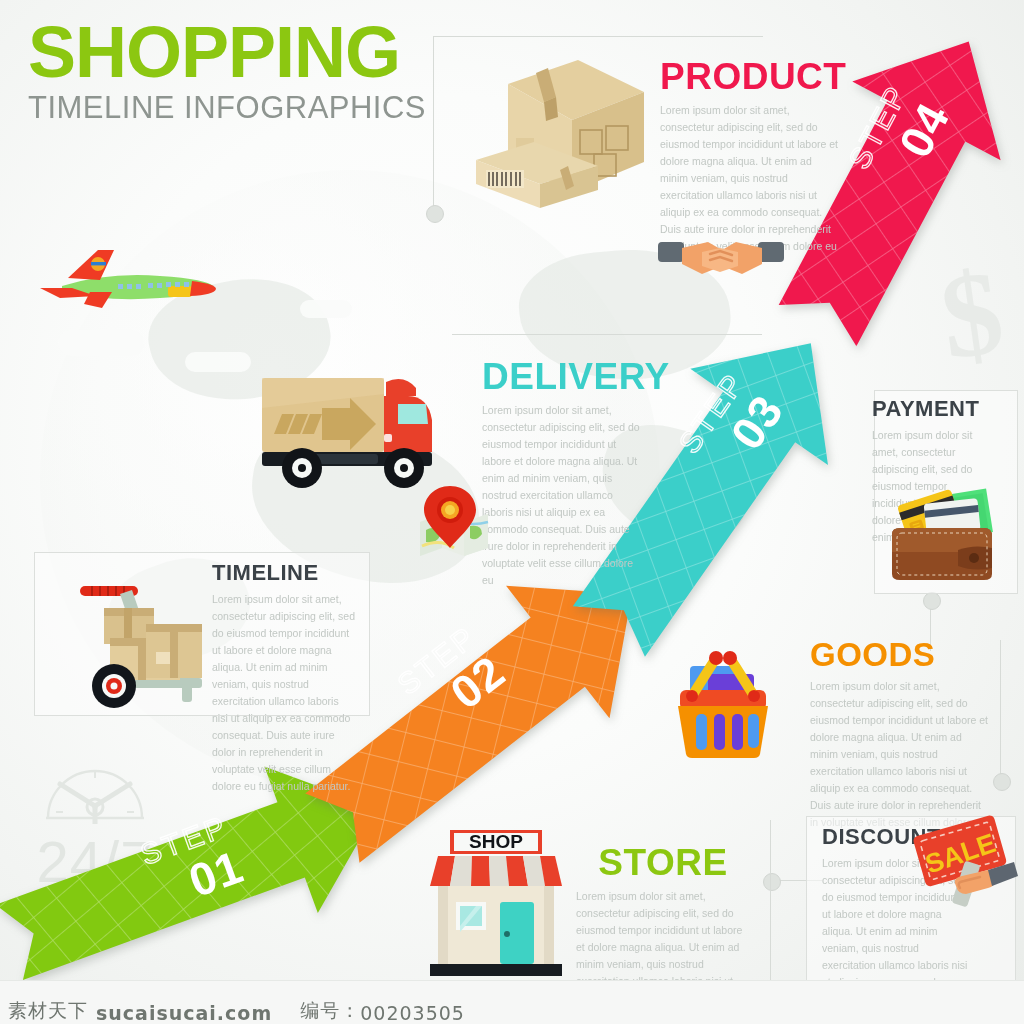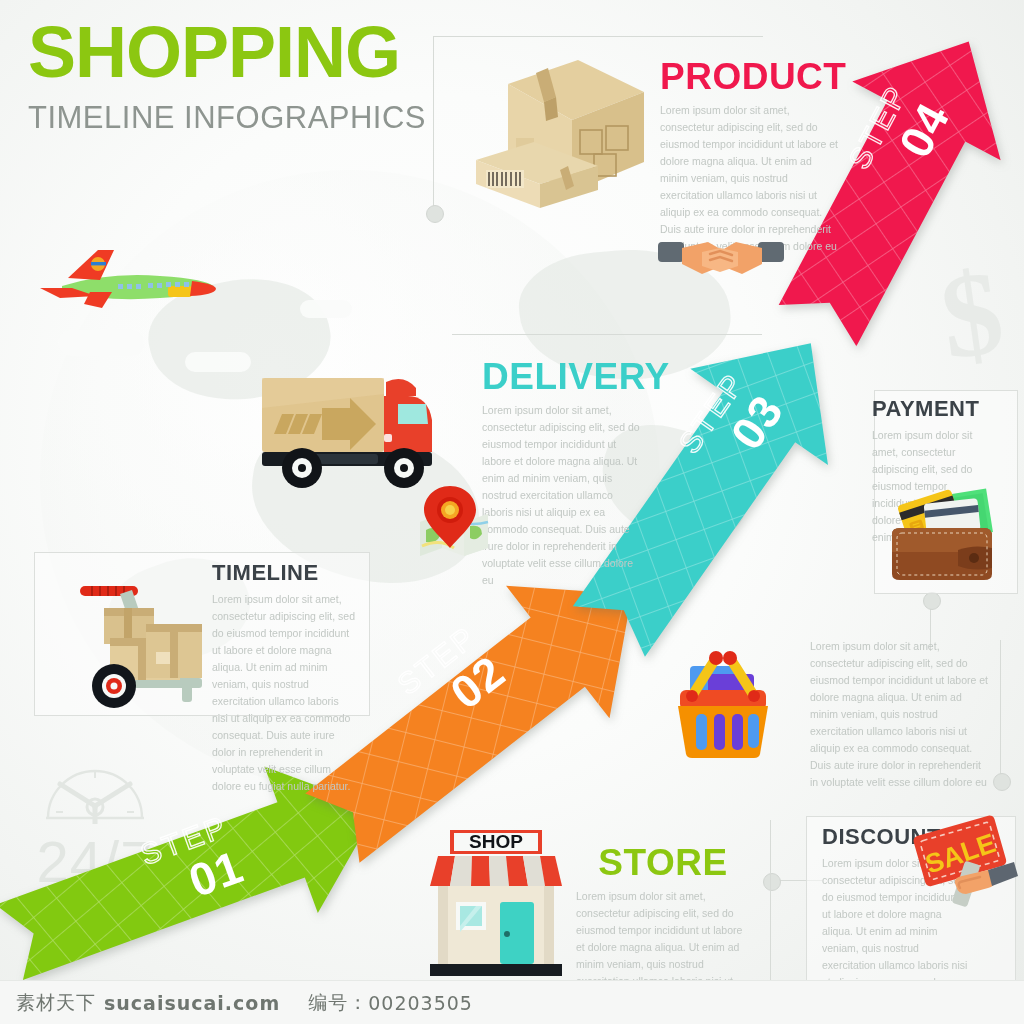--- a/index.html
+++ b/index.html
@@ -120,22 +120,22 @@
   
   .icon { position: absolute; }
   .icon svg { display: block; overflow: visible; }
 
   
   #footer {
     position: absolute; left: 0; bottom: 0;
     width: 1024px; height: 44px;
     background: #f6f7f6;
     border-top: 1px solid #e6e9e6;
-    display: flex; align-items: center;
-    padding-left: 16px;
+    display: flex; align-items: flex-end;
+    padding-left: 8px;
     box-sizing: border-box;
     font-size: 19px;
     color: #6f7670;
     letter-spacing: 1px;
     font-family: "DejaVu Sans", sans-serif;
   }
   #footer .site { margin-left: 8px; font-weight: bold; color: #6f7670; }
   #footer .code { margin-left: 28px; }
 </style>
 </head>
@@ -167,21 +167,21 @@
       <circle cx="55" cy="45" r="2.6" fill="#e2e6e2"></circle>
       <line x1="55" y1="10" x2="55" y2="16" stroke="#e2e6e2" stroke-width="2"></line>
       <line x1="16" y1="50" x2="23" y2="50" stroke="#e2e6e2" stroke-width="2"></line>
       <line x1="87" y1="50" x2="94" y2="50" stroke="#e2e6e2" stroke-width="2"></line>
     </svg>
     <div class="num">24/7</div>
   </div>
 
   <div class="block" style="left:28px; top:18px; width:400px;">
     <div style="font-size:72px; font-weight:bold; letter-spacing:-1px; line-height:.95; color:#8cc711;">SHOPPING</div>
-    <div style="font-size:31px; letter-spacing:.5px; color:#8e9590; margin-top:14px; font-weight:300;">TIMELINE INFOGRAPHICS</div>
+    <div style="font-size:31px; letter-spacing:.5px; color:#8e9590; margin-top:4px; font-weight:300;">TIMELINE INFOGRAPHICS</div>
   </div>
 
   <div class="connector" style="left:433px; top:36px;  width:330px; height:1px;"></div>
   <div class="connector" style="left:433px; top:36px;  width:1px;  height:176px;"></div>
   <div class="node" style="left:426px; top:205px;"></div>
 
   <div class="connector" style="left:452px; top:334px; width:310px; height:1px;"></div>
 
   <div class="connector" style="left:930px; top:597px; width:1px; height:54px;"></div>
   <div class="node" style="left:923px; top:592px;"></div>
@@ -464,20 +464,21 @@
       <path d="M16 68 L106 68 L98 116 Q97 120 92 120 L30 120 Q25 120 24 116 Z" fill="#f59000"></path>
       <g>
         <rect x="34" y="76" width="11" height="36" rx="5" fill="#4e9af0"></rect>
         <rect x="52" y="76" width="11" height="36" rx="5" fill="#6a3fd8"></rect>
         <rect x="70" y="76" width="11" height="36" rx="5" fill="#6a3fd8"></rect>
         <rect x="86" y="76" width="11" height="34" rx="5" fill="#4e9af0"></rect>
       </g>
     </svg>
   </div>
   <div class="block" style="left:810px; top:638px; width:180px;">
+    <div class="heading h-mid" style="color:#f59000; font-size:33px;">GOODS</div>
     <p class="body">Lorem ipsum dolor sit amet, consectetur adipiscing elit, sed do eiusmod tempor incididunt ut labore et dolore magna aliqua. Ut enim ad minim veniam, quis nostrud exercitation ullamco laboris nisi ut aliquip ex ea commodo consequat. Duis aute irure dolor in reprehenderit in voluptate velit esse cillum dolore eu</p>
   </div>
 
   <div class="icon" style="left:424px; top:824px;">
     <svg width="144" height="152" viewBox="0 0 144 152">
       <rect x="26" y="6" width="92" height="24" fill="#e8402a"></rect>
       <rect x="30" y="9" width="84" height="18" fill="#f7f9f7"></rect>
       <text x="72" y="24" text-anchor="middle" font-family="Liberation Sans, sans-serif" font-size="19" font-weight="bold" fill="#111418">SHOP</text>
       <g>
         <path d="M6 62 L14 32 L31 32 L26 62 Z" fill="#e8402a"></path>

